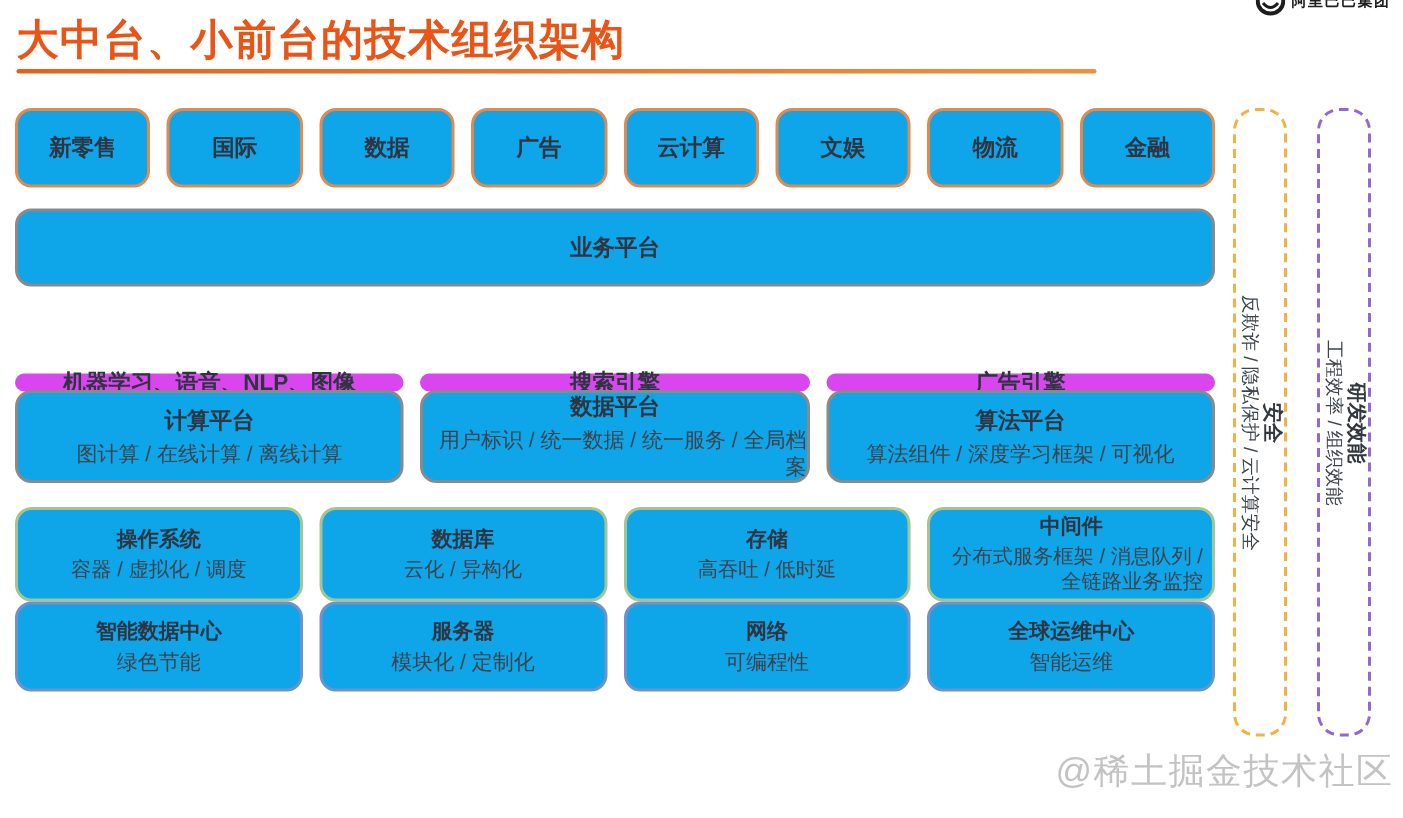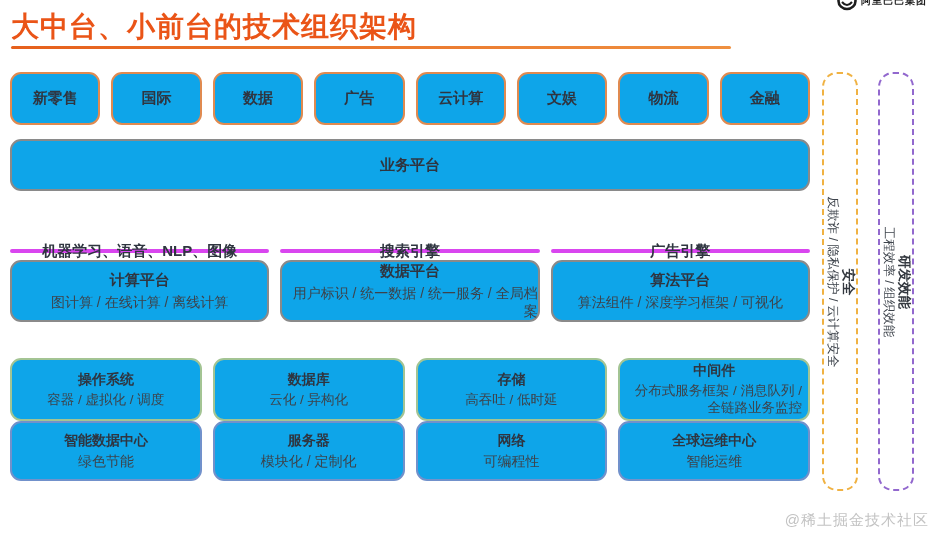--- a/index.html
+++ b/index.html
@@ -31,24 +31,24 @@
     align-items:center;justify-content:center;text-align:right;flex:1;
   }
   .b-title{font-weight:bold;font-size:15px;color:#2f3540;}
   .b-sub{font-size:14px;color:#3d434b;margin-top:4px;line-height:1.25;}
   
   .row-front{height:53px;}
   .row-front .box{border:2px solid #e08a50;}
   .row-biz{height:52px;margin-top:14px;}
   .row-biz .box{border:2px solid #8a8a8a;}
   .row-engine{height:49px;margin-top:10px;}
-  .row-engine .box{border:2px solid #d946ef;margin-top:48px;}
+  .row-engine .box{border:6px solid #d946ef;margin-top:48px;}
   .row-platform{height:62px;margin-top:10px;}
   .row-platform .box{border:2px solid #8a8a8a;}
-  .row-infra{height:63px;margin-top:36px;}
+  .row-infra{height:63px;margin-top:16px;}
   .row-infra .box{border:2px solid #a3c493;}
   .row-infra .b-title{font-size:14px;}
   .row-infra .b-sub{font-size:13.5px;margin-top:3px;}
   .row-hw{height:60px;}
   .row-hw .box{border:2px solid #7191cb;}
   .row-hw .b-title{font-size:14px;}
   .row-hw .b-sub{font-size:14px;margin-top:3px;}
   .pad-sub{padding:0 6px;}
   
   .sidebar{position:absolute;top:72px;height:415px;width:32px;border-radius:15px;}
@@ -56,21 +56,21 @@
   .sidebar-rd{left:878px;border:2px dashed #9268ce;}
   .rot{
     position:absolute;left:50%;top:50%;width:415px;height:32px;
     transform:translate(-50%,-50%) rotate(90deg);
     display:flex;flex-direction:column;align-items:center;justify-content:center;
   }
   .rot .t{font-weight:bold;font-size:13.5px;color:#33383f;line-height:1.1;}
   .rot .s{font-size:12.5px;color:#3d434b;line-height:1.15;}
   
   .watermark{
-    position:absolute;right:6px;bottom:15px;font-size:15px;color:#c3c3c3;letter-spacing:1px;margin-left:44px;
+    position:absolute;right:6px;bottom:15px;font-size:24px;color:#c3c3c3;letter-spacing:1px;margin-left:44px;
   }
 </style>
 </head>
 <body>
 
 <div class="page">
 
   <div class="page-title">大中台、小前台的技术组织架构</div>
   <div class="title-underline"></div>
 

